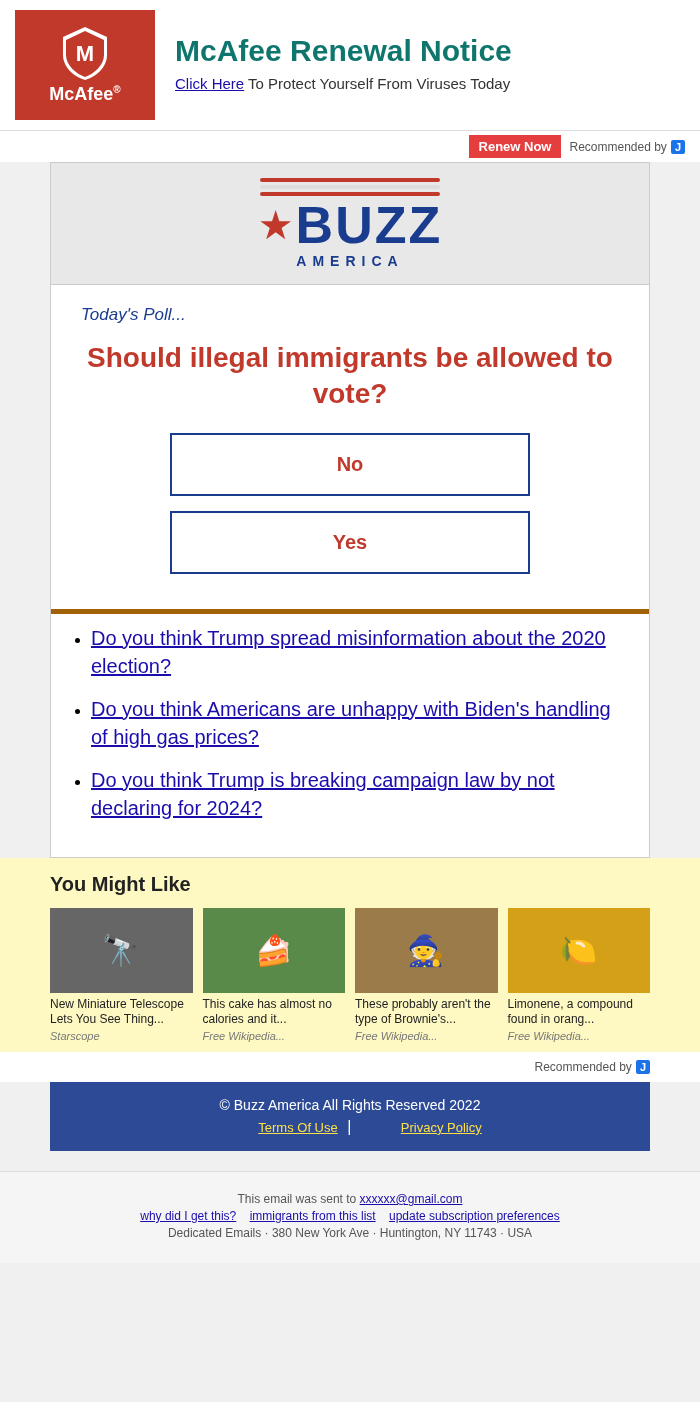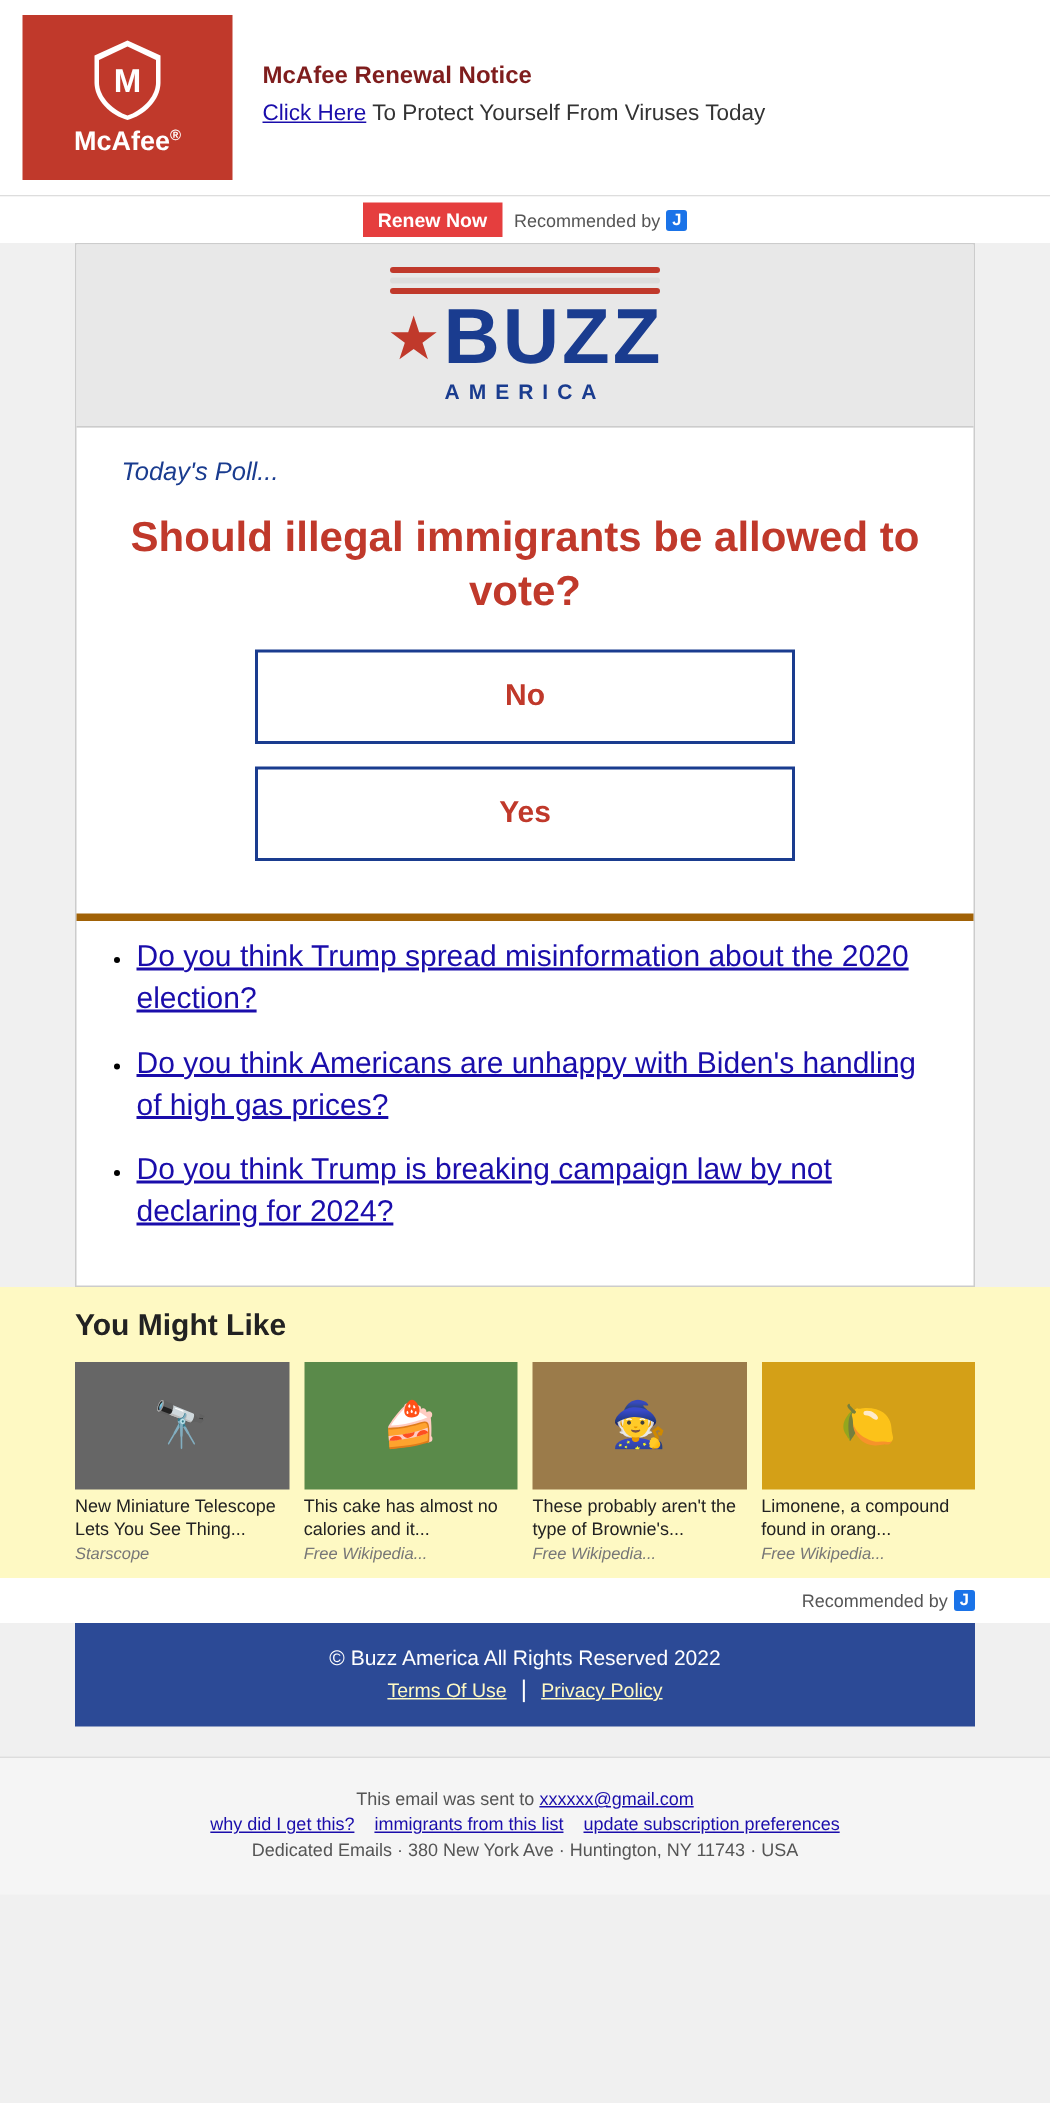--- a/index.html
+++ b/index.html
@@ -41,37 +41,37 @@
     }
     .mcafee-logo-tm {
       font-size: 10px;
       color: #fff;
       vertical-align: super;
     }
     .mcafee-content {
       flex: 1;
     }
     .mcafee-title {
-      font-size: 16px;
-      font-weight: bold;
-      color: #7f1d1d;
+      font-size: 30px;
+      font-weight: bold;
+      color: #0f766e;
       margin-bottom: 5px;
     }
     .mcafee-desc {
       font-size: 15px;
       color: #333;
       line-height: 1.5;
     }
     .mcafee-link {
       color: #1a0dab;
       text-decoration: underline;
     }
     .renew-row {
       display: flex;
-      justify-content: center;
+      justify-content: flex-end;
       align-items: center;
       padding: 4px 15px;
       background: #fff;
     }
     .renew-btn {
       background: #e53e3e;
       color: #fff;
       font-size: 13px;
       font-weight: bold;
       padding: 4px 10px;
@@ -240,23 +240,24 @@
       text-align: center;
       padding: 15px;
       margin: 0 50px;
     }
     .footer-copy {
       font-size: 14px;
       color: #fff;
       margin-bottom: 5px;
     }
     .footer-links a {
-      color: #fef9c3;
+      color: #fde047;
       text-decoration: underline;
       font-size: 13px;
+      margin-left: 40px;
     }
     .footer-links span {
       color: #fff;
       margin: 0 5px;
     }
 
     
     .email-footer {
       background: #f5f5f5;
       padding: 20px;

